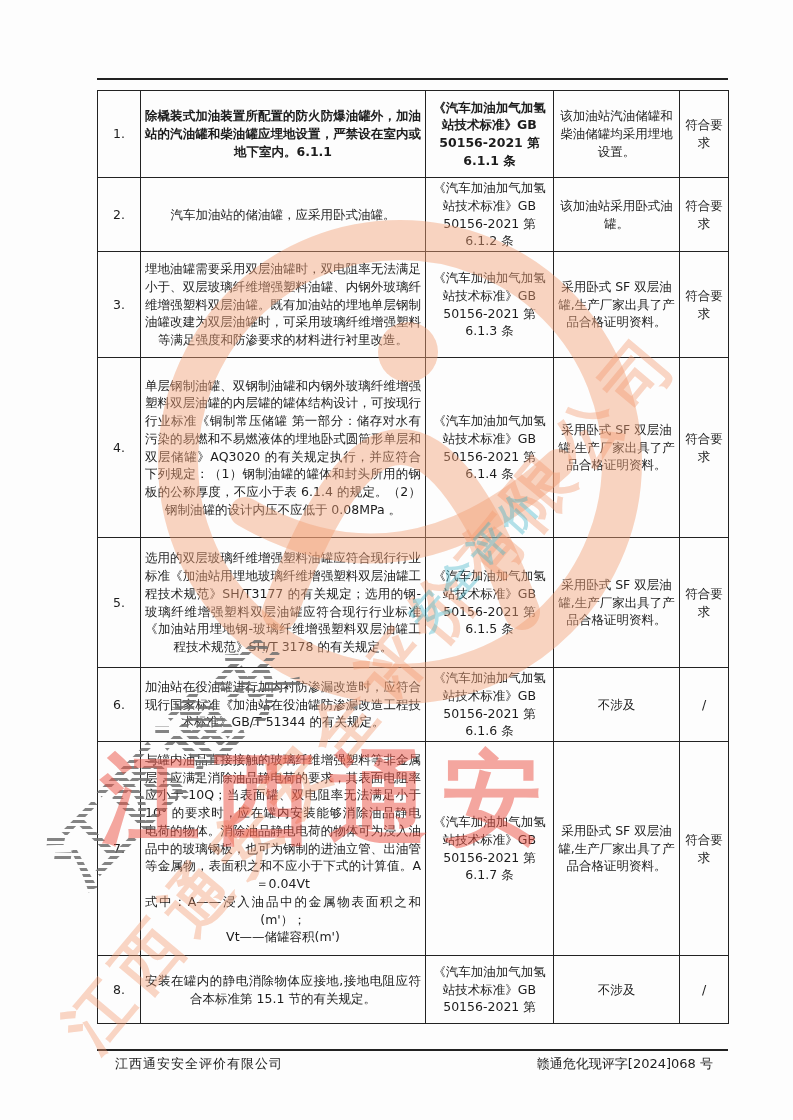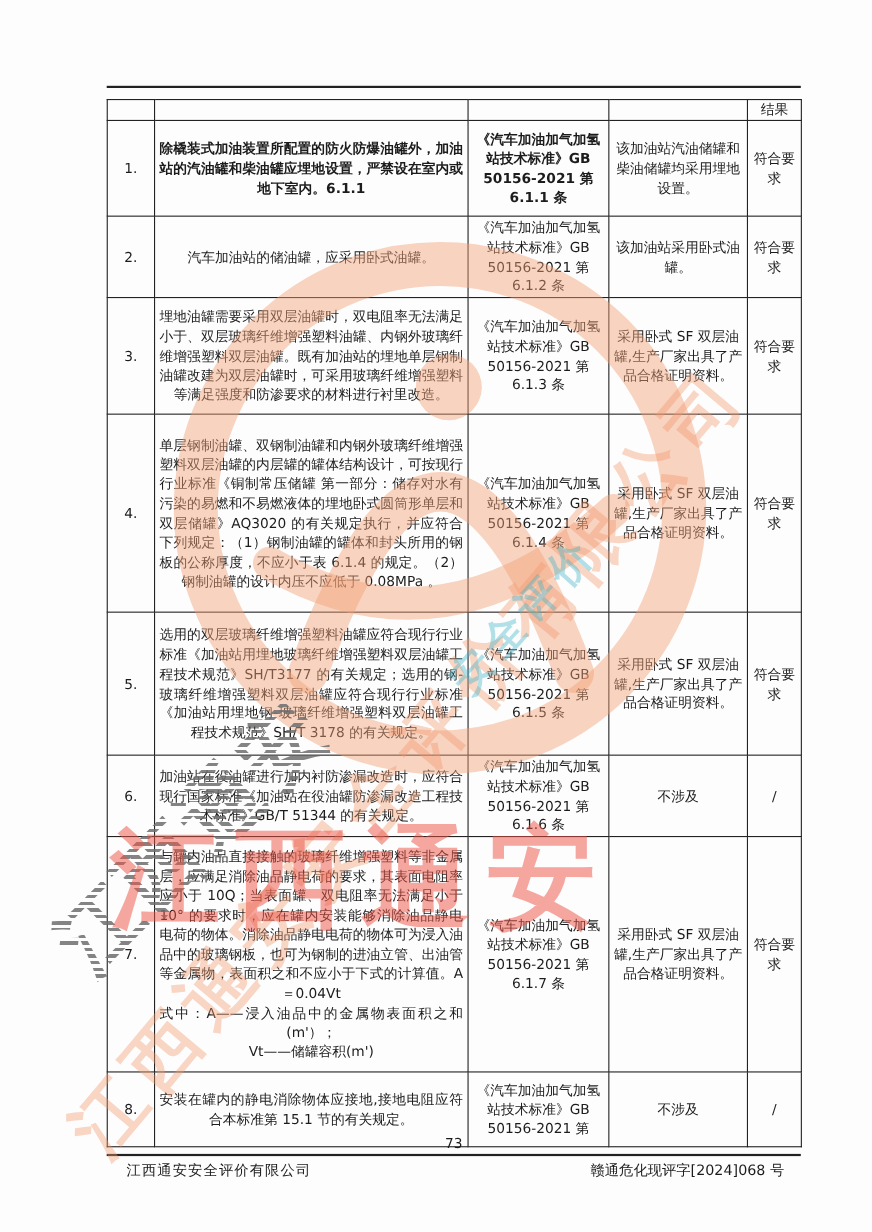--- a/index.html
+++ b/index.html
@@ -73,27 +73,20 @@
 
   <table class="review">
     <colgroup>
       <col style="width:43px">
         <col style="width:285px">
         <col style="width:128px">
         <col style="width:126px">
         <col style="width:49px">
     </colgroup>
     <tbody>
-        <tr class="hdr">
-      <td class="c-no"></td>
-      <td class="c-content"></td>
-      <td class="c-standard"></td>
-      <td class="c-eval"></td>
-      <td class="c-result">结果</td>
-    </tr>
 
     <tr style="height:87px">
       <td class="c-no">1.</td>
       <td class="c-content bold">除橇装式加油装置所配置的防火防爆油罐外，加油站的汽油罐和柴油罐应埋地设置，严禁设在室内或地下室内。6.1.1</td>
       <td class="c-standard bold">《汽车加油加气加氢站技术标准》GB 50156-2021 第 6.1.1 条</td>
       <td class="c-eval">该加油站汽油储罐和柴油储罐均采用埋地设置。</td>
       <td class="c-result">符合要求</td>
     </tr>
 
     <tr style="height:65px">
@@ -149,21 +142,20 @@
     <tr style="height:68px">
       <td class="c-no">8.</td>
       <td class="c-content">安装在罐内的静电消除物体应接地,接地电阻应符合本标准第 15.1 节的有关规定。</td>
       <td class="c-standard">《汽车加油加气加氢站技术标准》GB 50156-2021 第</td>
       <td class="c-eval">不涉及</td>
       <td class="c-result">/</td>
     </tr>
   </tbody>
     </table>
 
-  <div class="page-number">73</div>
   <div class="footer-rule"></div>
   <div class="footer-left">江西通安安全评价有限公司</div>
   <div class="footer-right">赣通危化现评字[2024]068 号</div>
 
   <svg class="wm wm-logo" viewBox="0 0 500 500" xmlns="http://www.w3.org/2000/svg">
     <circle cx="250" cy="250" r="222" fill="none" stroke="rgba(242,160,118,0.45)" stroke-width="40"></circle>
     <circle cx="258" cy="140" r="30" fill="rgba(242,160,118,0.45)"></circle>
     <path d="M130 400 Q 250 70 372 400" fill="none" stroke="rgba(242,160,118,0.45)" stroke-width="36" stroke-linecap="round"></path>
     <path d="M95 300 Q 255 392 408 252" fill="none" stroke="rgba(242,160,118,0.45)" stroke-width="30" stroke-linecap="round"></path>
   </svg>

